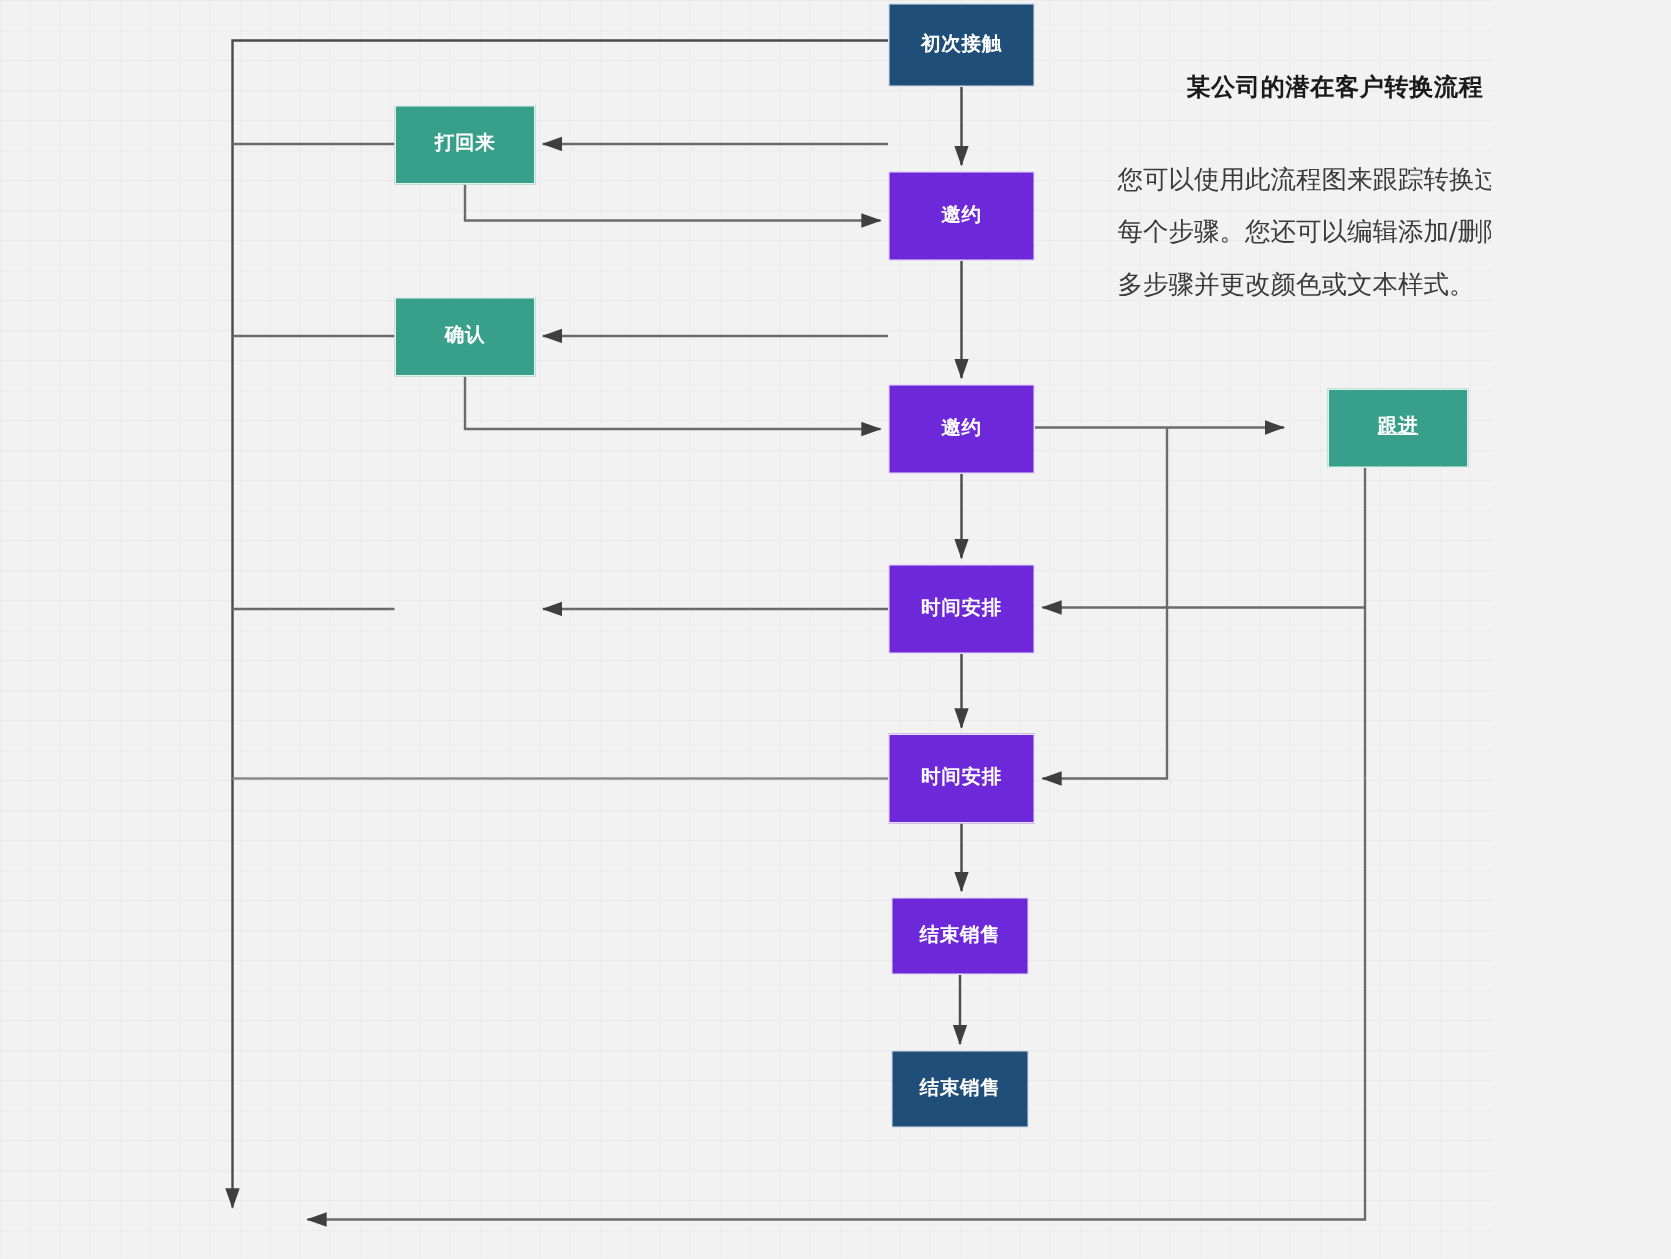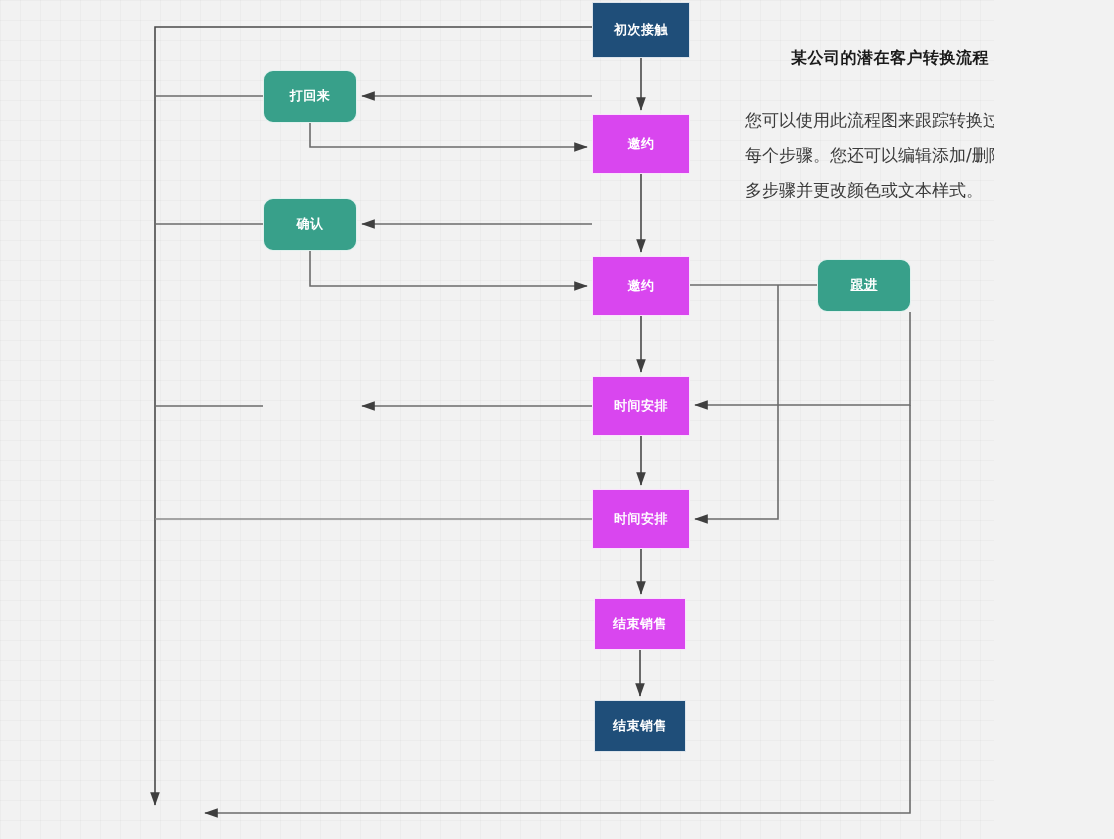--- a/index.html
+++ b/index.html
@@ -42,22 +42,22 @@
     justify-content: center;
     color: #ffffff;
     font-size: 13px;
     font-weight: bold;
     letter-spacing: 0.5px;
     border: 1px solid rgba(255,255,255,0.85);
     text-align: center;
     line-height: 1.3;
   }
   .node.navy   { background: #1f4e79; }
-  .node.orange { background: #d946ef; }
-  .node.teal   { background: #38a08a; border-radius: 10px; }
+  .node.orange { background: #6d28d9; }
+  .node.teal   { background: #38a08a; }
 
   .title-block {
     position: absolute;
     left: 745px;
     top: 48px;
     width: 290px;
   }
   .chart-title {
     font-size: 16px;
     font-weight: bold;
@@ -147,21 +147,21 @@
   </div>
 
   <div class="node teal" style="left:263px; top:198px; width:94px; height:53px;text-align:right;">
     <span>确认</span>
   </div>
 
   <div class="node orange" style="left:592px; top:256px; width:98px; height:60px;">
     <span>邀约</span>
   </div>
 
-  <div class="node teal" style="left:817px; top:259px; width:94px; height:53px;text-decoration:underline;">
+  <div class="node teal" style="left:885px; top:259px; width:94px; height:53px;text-decoration:underline;">
     <span>跟进</span>
   </div>
 
 
   <div class="node orange" style="left:592px; top:376px; width:98px; height:60px;">
     <span>时间安排</span>
   </div>
 
   <div class="node orange" style="left:592px; top:489px; width:98px; height:60px;">
     <span>时间安排</span>

